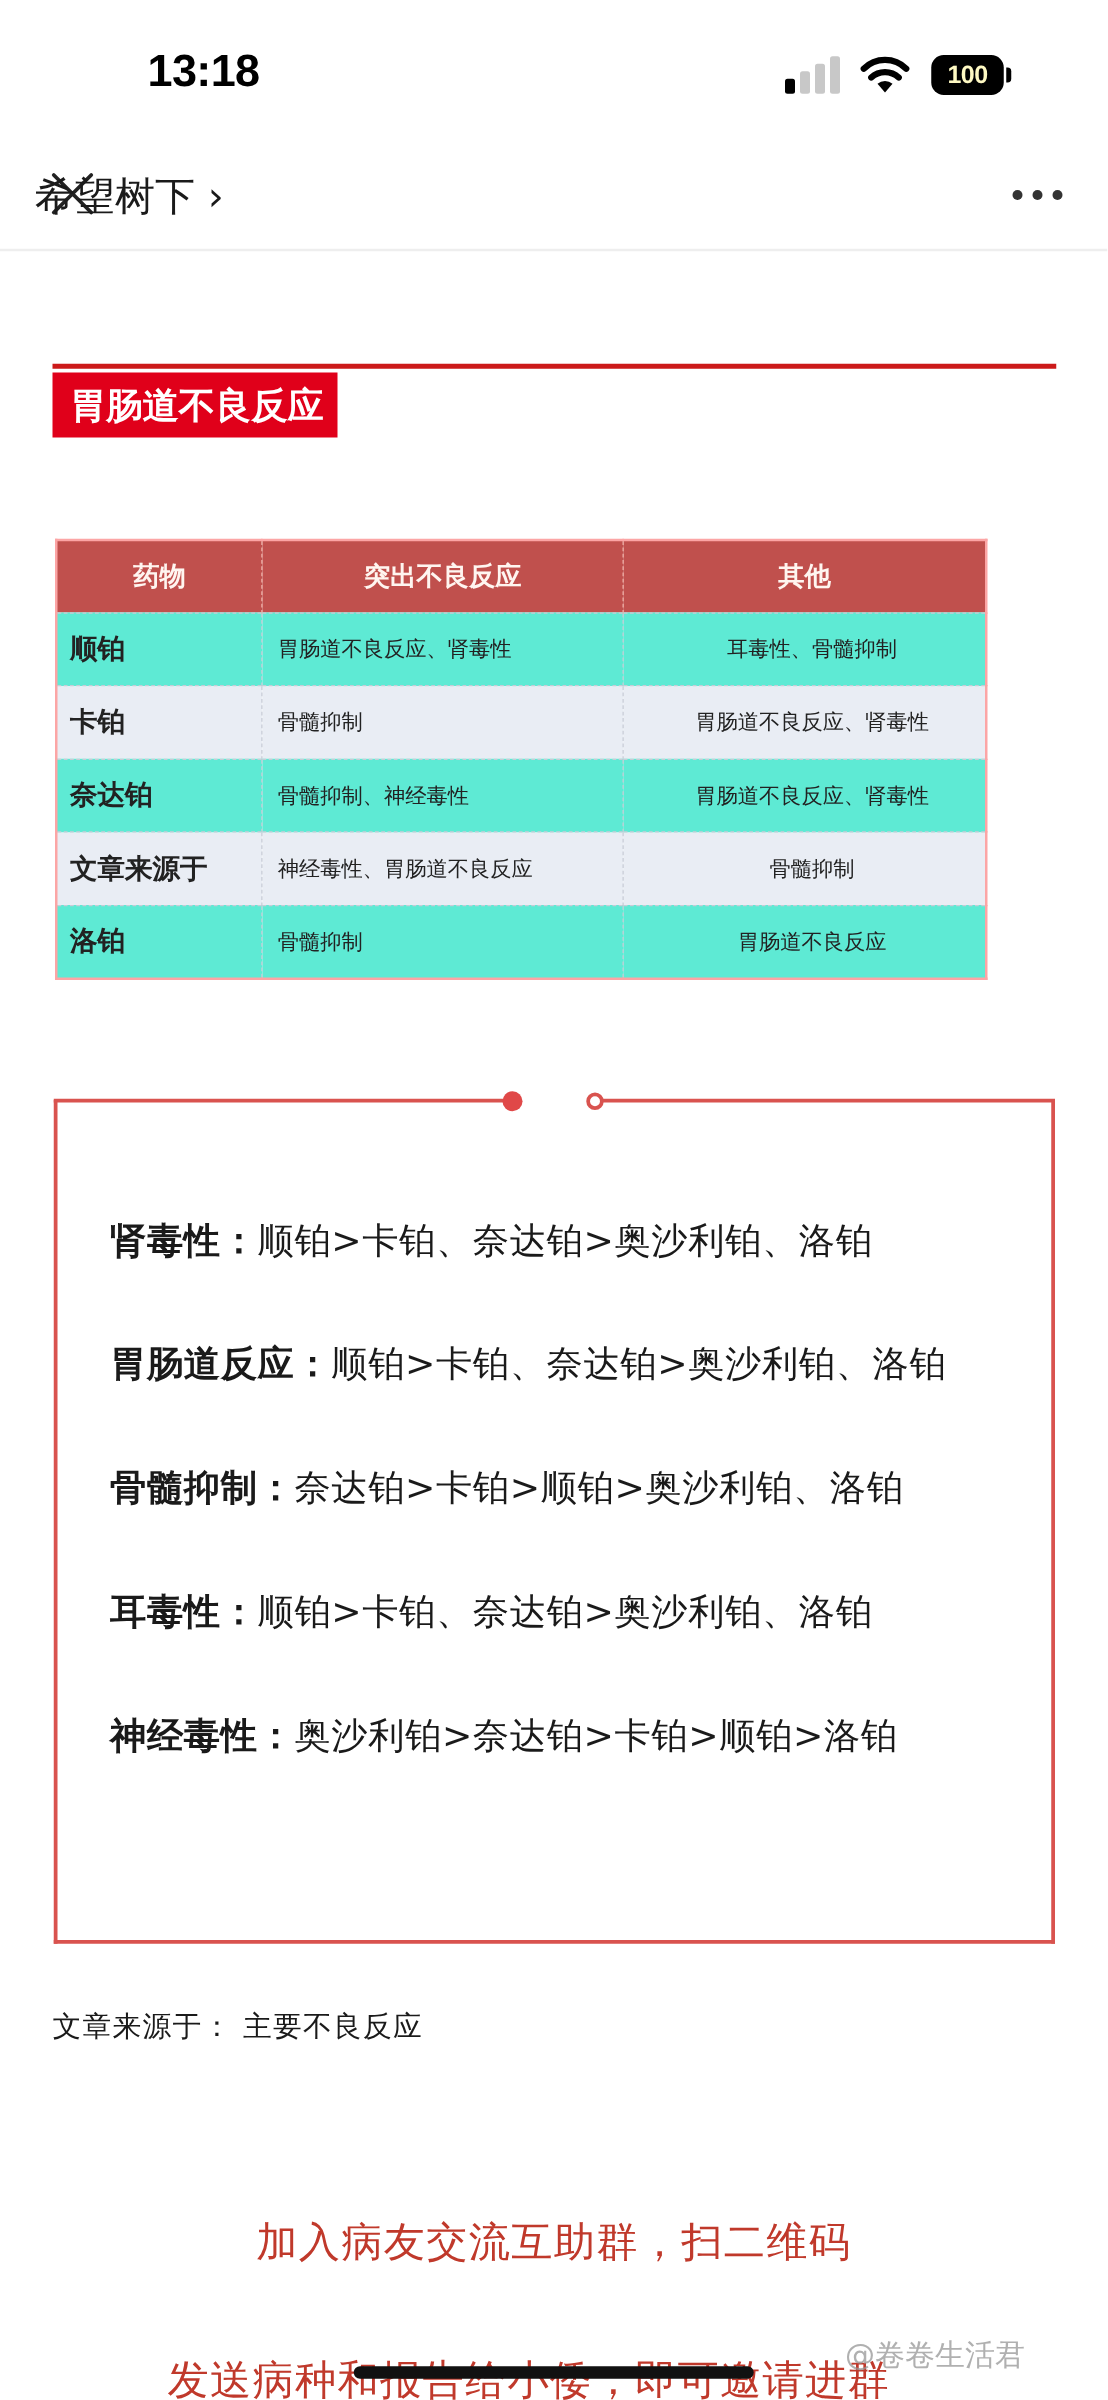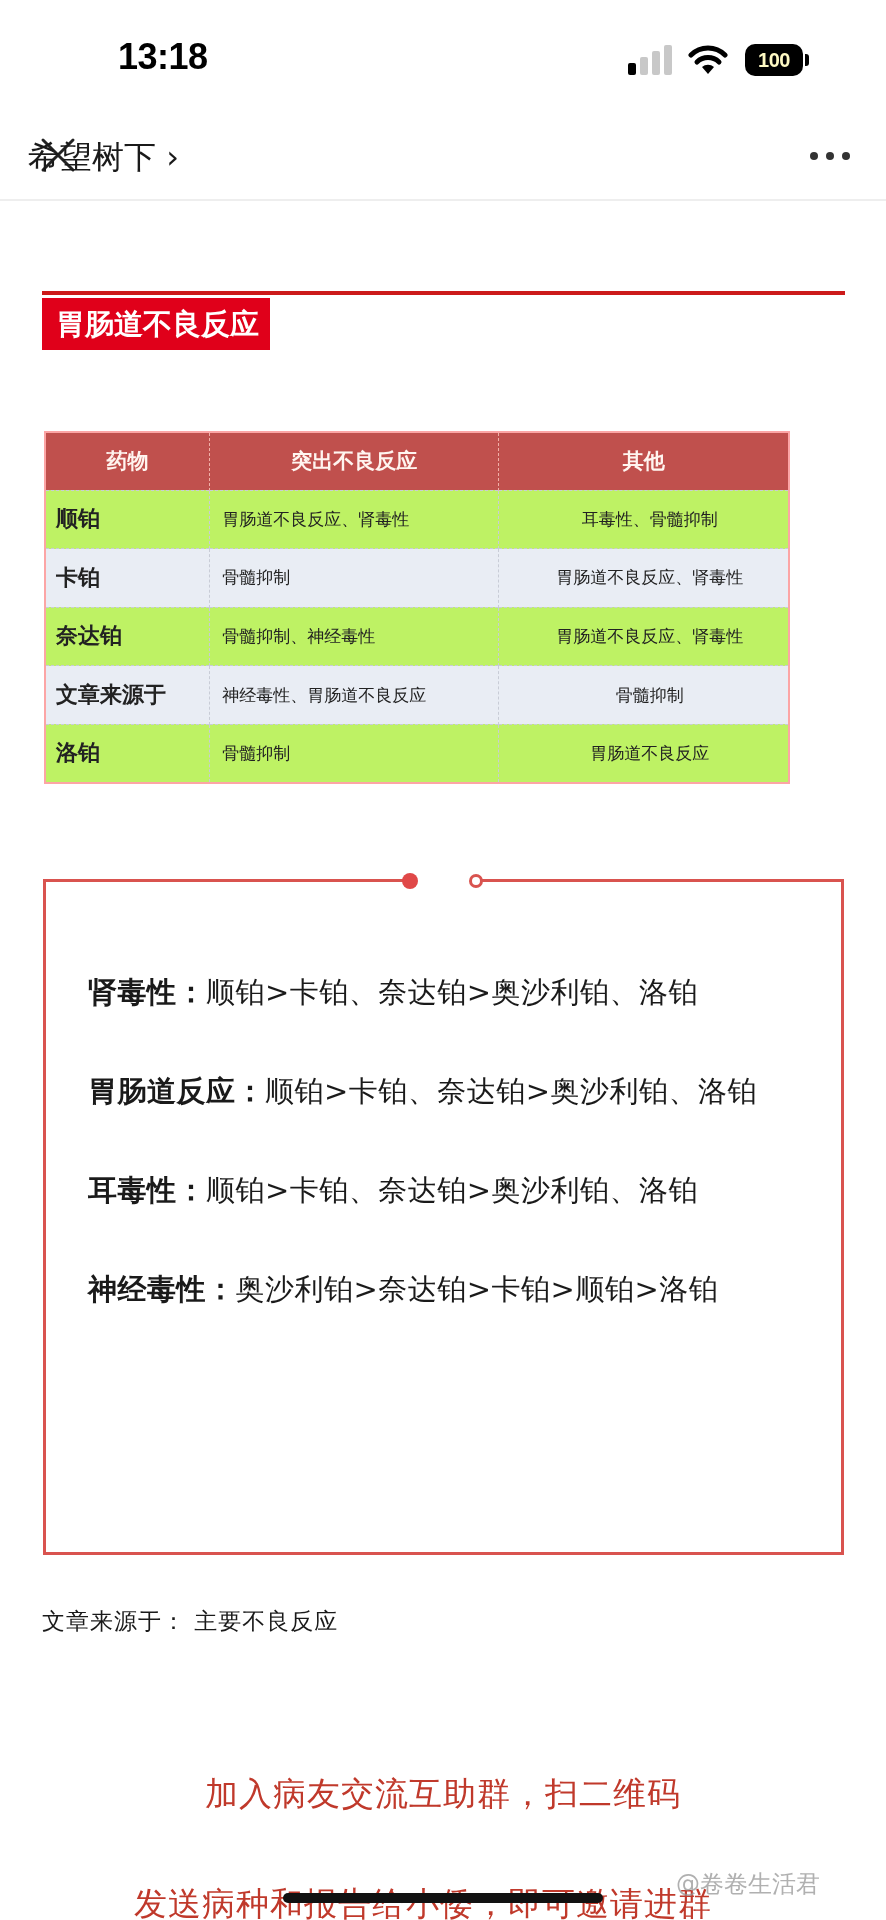--- a/index.html
+++ b/index.html
@@ -27,21 +27,21 @@
   .section-rule { position: absolute; left: 42px; top: 291px; width: 803px; height: 4px; background: #cc1a1a; }
   .section-badge { position: absolute; left: 42px; top: 298px; width: 228px; height: 52px; background: #e0001a; color: #fff; font-size: 29px; line-height: 52px; padding-left: 14px; font-weight: bold; }
 
   
   .drug-table { position: absolute; left: 44px; top: 431px; width: 746px; border: 2px solid #fca5a5; border-collapse: collapse; }
   .drug-table th { background: #c0504d; color: #fff5f0; height: 58px; font-size: 21px; font-weight: bold; text-align: center; border-right: 1px dashed #f0b0a8; }
   .drug-table th:last-child { border-right: none; }
   .drug-table td { height: 58.6px; font-size: 17px; color: #222; padding-left: 12px; border-right: 1px dashed #c8ccd6; border-top: 1px dashed #c8ccd6; }
   .drug-table td:last-child { border-right: none; text-align: center; }
   .drug-table td.drug { font-weight: bold; font-size: 22px; padding-left: 10px; }
-  .drug-table tr.odd td { background: #bef264; }
+  .drug-table tr.odd td { background: #5eead4; }
   .drug-table tr.even td { background: #e9edf4; }
   .col1 { width: 176px; } .col2 { width: 310px; } .col3 { width: 311px; }
 
   
   .frame-box { position: absolute; left: 43px; top: 880px; width: 801px; height: 675px; border: 3px solid #d9534f; border-top: none; }
   .frame-top-left { position: absolute; left: 43px; top: 879px; width: 367px; height: 3px; background: #d9534f; }
   .frame-top-right { position: absolute; left: 476px; top: 879px; width: 368px; height: 3px; background: #d9534f; }
   .dot-filled { position: absolute; left: 402px; top: 873px; width: 16px; height: 16px; border-radius: 50%; background: #e04848; }
   .dot-hollow { position: absolute; left: 469px; top: 874px; width: 14px; height: 14px; border-radius: 50%; border: 3px solid #d9534f; background: #fff; }
   .tox-list { position: absolute; left: 88px; top: 968px; width: 720px; }
@@ -131,20 +131,21 @@
 
 <div class="frame-top-left"></div>
 <div class="frame-top-right"></div>
 <div class="dot-filled"></div>
 <div class="dot-hollow"></div>
 <div class="frame-box"></div>
 
 <div class="tox-list">
   <p class="tox-item"><span class="label">肾毒性：</span><span>顺铂&gt;卡铂、奈达铂&gt;奥沙利铂、洛铂</span></p>
   <p class="tox-item"><span class="label">胃肠道反应：</span><span>顺铂&gt;卡铂、奈达铂&gt;奥沙利铂、洛铂</span></p>
+  <p class="tox-item"><span class="label">骨髓抑制：</span><span>奈达铂&gt;卡铂&gt;顺铂&gt;奥沙利铂、洛铂</span></p>
   <p class="tox-item"><span class="label">耳毒性：</span><span>顺铂&gt;卡铂、奈达铂&gt;奥沙利铂、洛铂</span></p>
   <p class="tox-item"><span class="label">神经毒性：</span><span>奥沙利铂&gt;奈达铂&gt;卡铂&gt;顺铂&gt;洛铂</span></p>
 </div>
 
 <div class="source">文章来源于：  主要不良反应</div>
 
 <div class="cta1">加入病友交流互助群，扫二维码</div>
 <div class="cta2">发送病种和报告给小倭，即可邀请进群</div>
 <div class="watermark">@卷卷生活君</div>
 <div class="home-indicator"></div>

